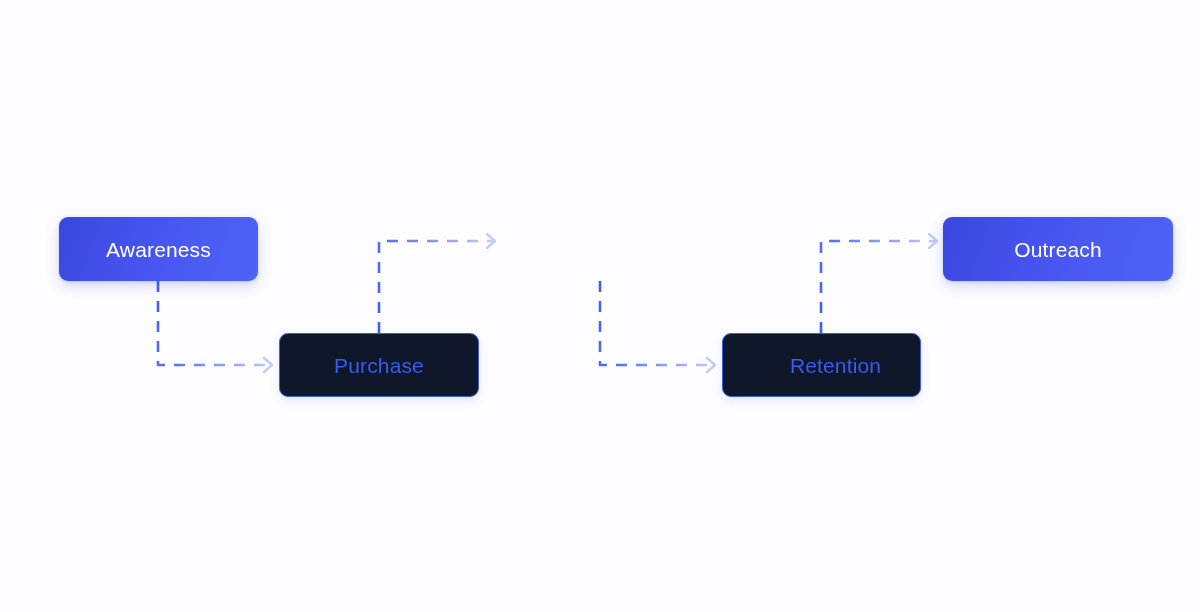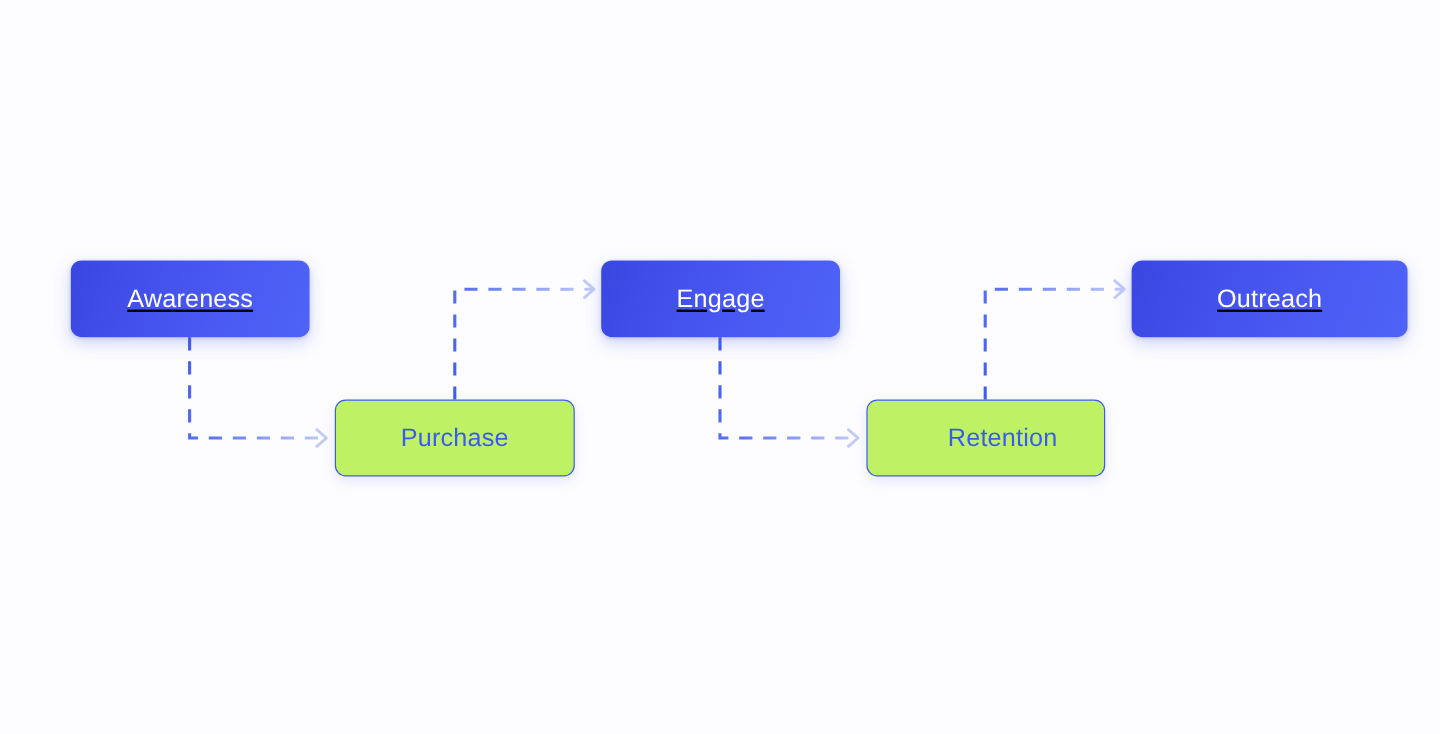--- a/index.html
+++ b/index.html
@@ -41,27 +41,26 @@
     font-weight: 400;
     letter-spacing: 0.15px;
     line-height: 1;
     white-space: nowrap;
   }
   .node.primary {
     background: linear-gradient(110deg, #3a46e0 0%, #4654ef 42%, #4f63f7 100%);
     box-shadow: 0 5px 14px rgba(63, 81, 220, 0.22),
                 0 1px 3px rgba(63, 81, 220, 0.18);
     border: none;
-    text-decoration: underline;
   }
   .node.primary .node-label {
     color: #ffffff;
   }
   .node.secondary {
-    background: #bef264;
+    background: #0f172a;
     border: 1.6px solid #3f5cf0;
     box-shadow: 0 4px 10px rgba(80, 100, 220, 0.13);
   }
   .node.secondary .node-label {
     color: #3a5bf0;
   }
 </style>
 </head>
 <body style="background: rgb(253, 253, 255);">
 
@@ -113,23 +112,20 @@
   </svg>
 
   <div class="node primary" id="node-awareness" style="left: 59px; top: 217px; width: 199px; height: 64px;">
     <span class="node-label">Awareness</span>
   </div>
 
   <div class="node secondary" id="node-purchase" style="left: 279px; top: 333px; width: 200px; height: 64px;">
     <span class="node-label">Purchase</span>
   </div>
 
-  <div class="node primary" id="node-engage" style="left: 501px; top: 217px; width: 199px; height: 64px;">
-    <span class="node-label">Engage</span>
-  </div>
 
   <div class="node secondary" id="node-retention" style="left: 722px; top: 333px; width: 199px; height: 64px; padding-left: 28px;">
     <span class="node-label">Retention</span>
   </div>
 
   <div class="node primary" id="node-outreach" style="left: 943px; top: 217px; width: 230px; height: 64px;">
     <span class="node-label">Outreach</span>
   </div>
 
 </div>

